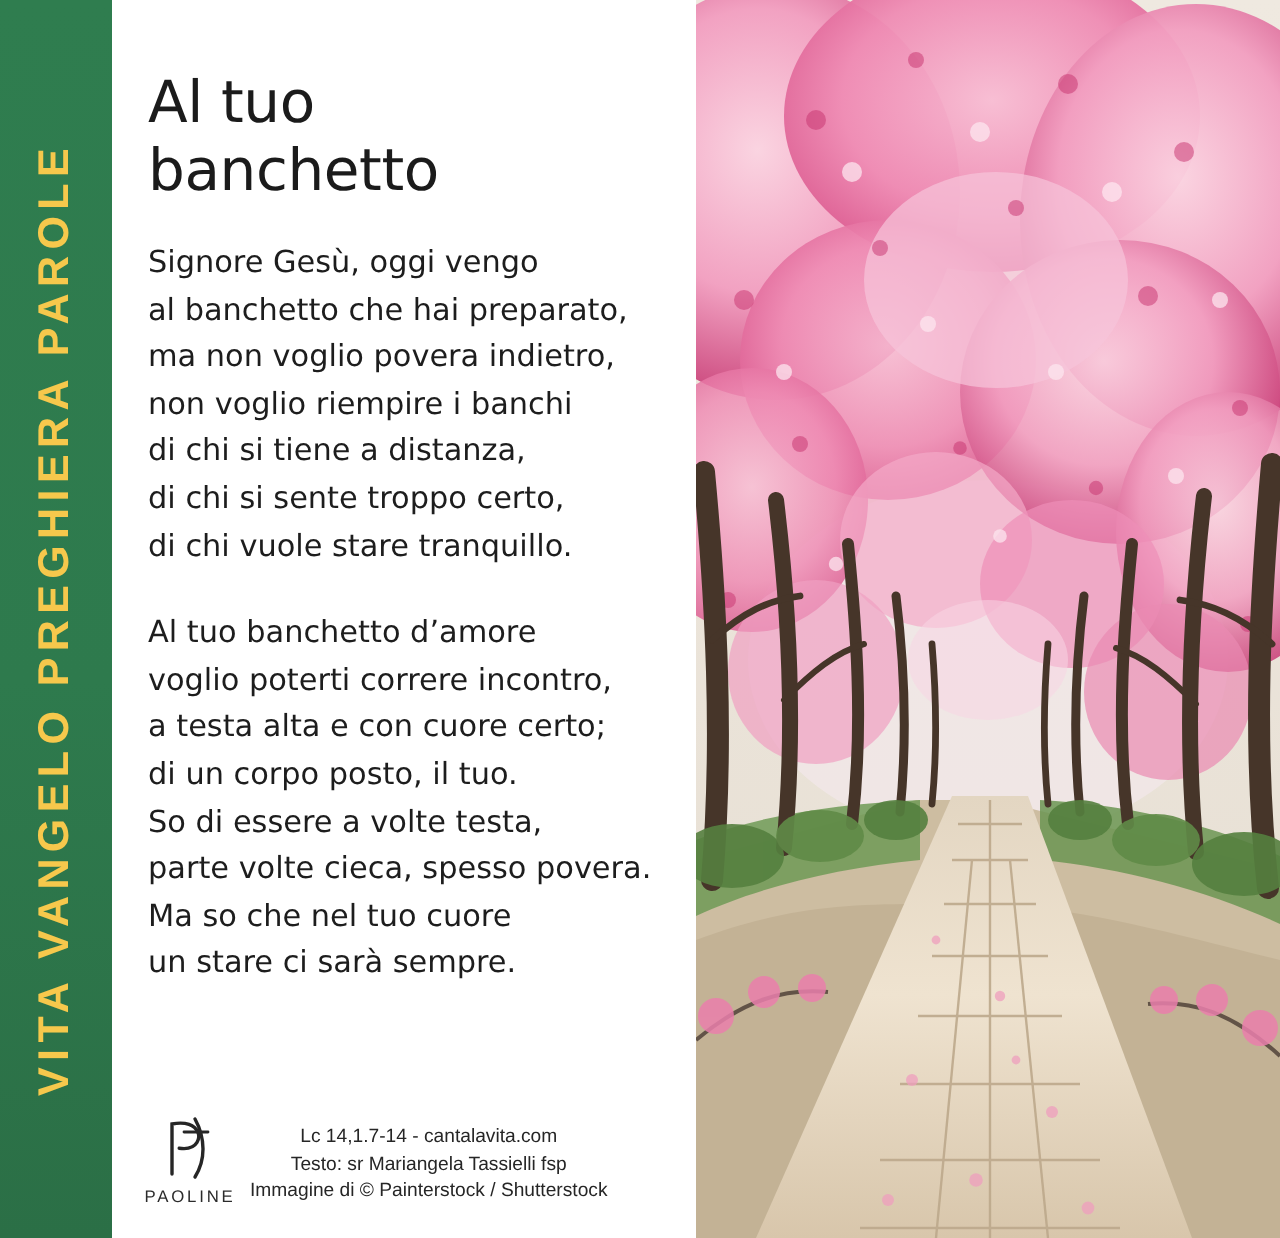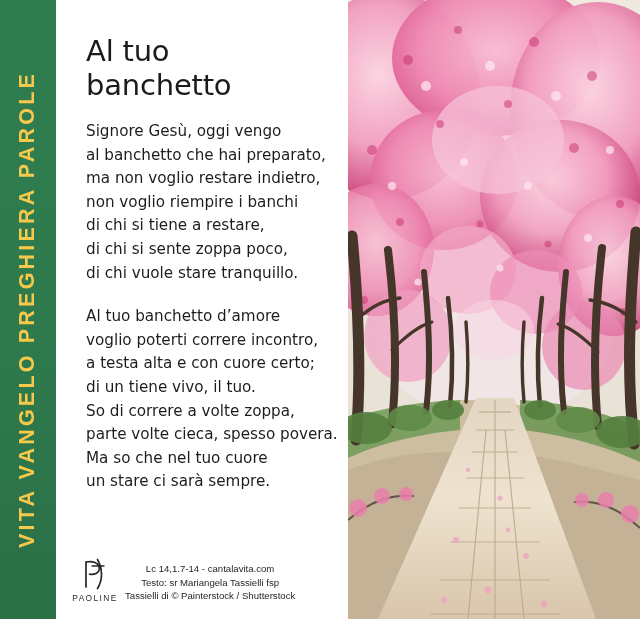--- a/index.html
+++ b/index.html
@@ -37,21 +37,21 @@
     color: #f6c84c;
     font-size: 21.5px;
     letter-spacing: 3.2px;
     font-weight: 700;
     font-family: "Liberation Sans", sans-serif;
   }
 
   
   .content {
     position: absolute;
-    left: 68px;
+    left: 56px;
     top: 0;
     width: 248px;
     height: 619px;
     background: #ffffff;
     padding: 34px 14px 0 18px;
   }
   .title {
     font-size: 29px;
     color: #1b1b1b;
     font-weight: 400;
@@ -131,52 +131,52 @@
   <div class="spine">
     <div class="spine-text">VITA  VANGELO  PREGHIERA  PAROLE</div>
   </div>
 
   <div class="content">
     <h1 class="title">Al tuo banchetto</h1>
 
     <div class="stanza">
       <div class="line">Signore Gesù, oggi vengo</div>
       <div class="line">al banchetto che hai preparato,</div>
-      <div class="line">ma non voglio restare indietro,</div>
+      <div class="line">ma non voglio povera indietro,</div>
       <div class="line">non voglio riempire i banchi</div>
-      <div class="line">di chi si tiene a restare,</div>
-      <div class="line">di chi si sente zoppa poco,</div>
+      <div class="line">di chi si tiene a distanza,</div>
+      <div class="line">di chi si sente troppo certo,</div>
       <div class="line">di chi vuole stare tranquillo.</div>
     </div>
 
     <div class="stanza">
       <div class="line">Al tuo banchetto d’amore</div>
       <div class="line">voglio poterti correre incontro,</div>
       <div class="line">a testa alta e con cuore certo;</div>
-      <div class="line">di un tiene vivo, il tuo.</div>
-      <div class="line">So di correre a volte zoppa,</div>
+      <div class="line">di un corpo posto, il tuo.</div>
+      <div class="line">So di essere a volte testa,</div>
       <div class="line">parte volte cieca, spesso povera.</div>
       <div class="line">Ma so che nel tuo cuore</div>
       <div class="line">un stare ci sarà sempre.</div>
     </div>
   </div>
 
   <div class="footer">
     <div class="logo">
       <svg class="logo-mark" viewBox="0 0 34 34">
         <path d="M8 30 L8 5 C8 5 13 4 16.5 5.2 C21 6.8 22.5 11 20.5 14.2 C18.8 17 15 17.6 11.6 17.1" fill="none" stroke="#262626" stroke-width="1.7" stroke-linecap="round"></path>
         <path d="M19.5 2.5 C22 7 23.5 12 23.5 17.5 C23.5 23 22 27.5 19.5 31.5" fill="none" stroke="#262626" stroke-width="1.7" stroke-linecap="round"></path>
         <path d="M14 9 L26 9" fill="none" stroke="#262626" stroke-width="1.4" stroke-linecap="round"></path>
       </svg>
       <div class="logo-word">PAOLINE</div>
     </div>
     <div class="credits">
       <div class="credit-line">Lc 14,1.7-14 - cantalavita.com</div>
       <div class="credit-line">Testo: sr Mariangela Tassielli fsp</div>
-      <div class="credit-line">Tassielli di © Painterstock / Shutterstock</div>
+      <div class="credit-line">Immagine di © Painterstock / Shutterstock</div>
     </div>
   </div>
 
   <div class="art">
     <svg width="292" height="619" viewBox="0 0 292 619">
       <defs>
         <linearGradient id="skyG" x1="0" y1="0" x2="0" y2="1">
           <stop offset="0%" stop-color="#efe9e0"></stop>
           <stop offset="100%" stop-color="#e6ded2"></stop>
         </linearGradient>

